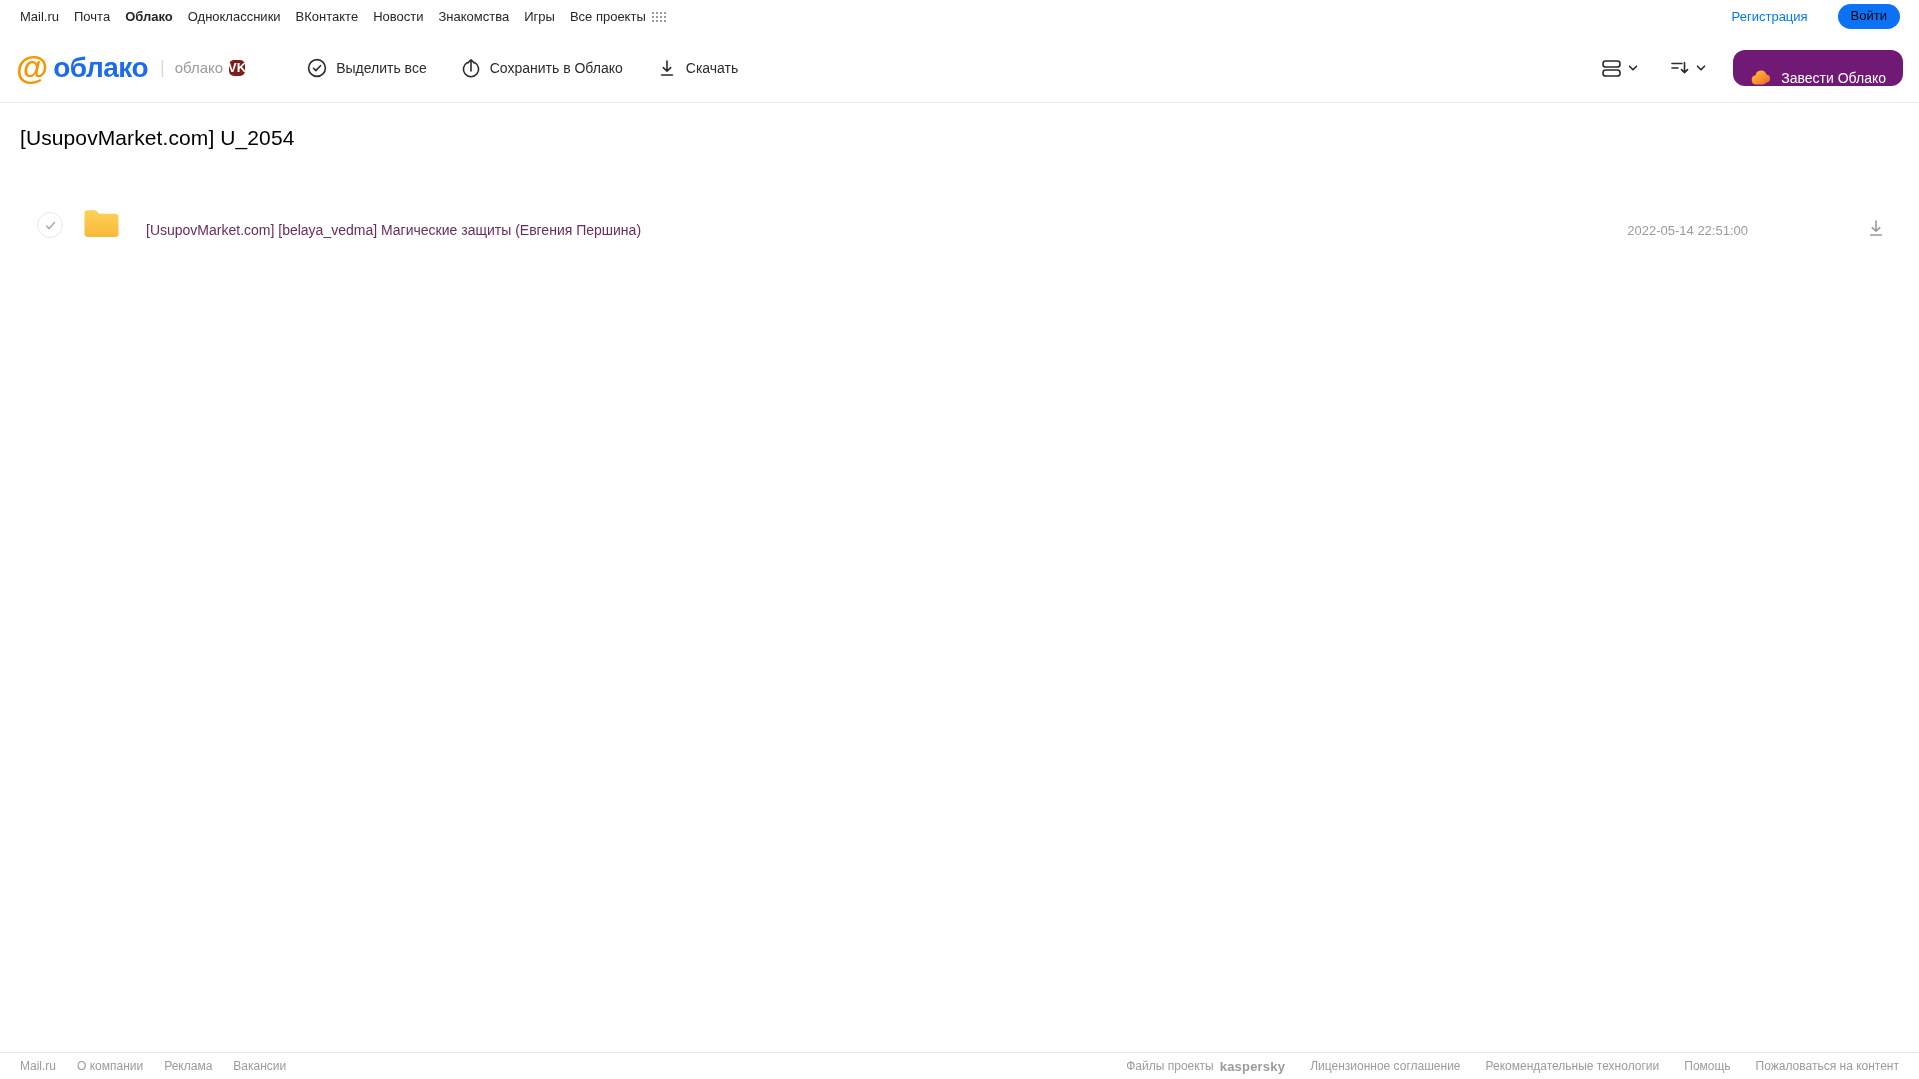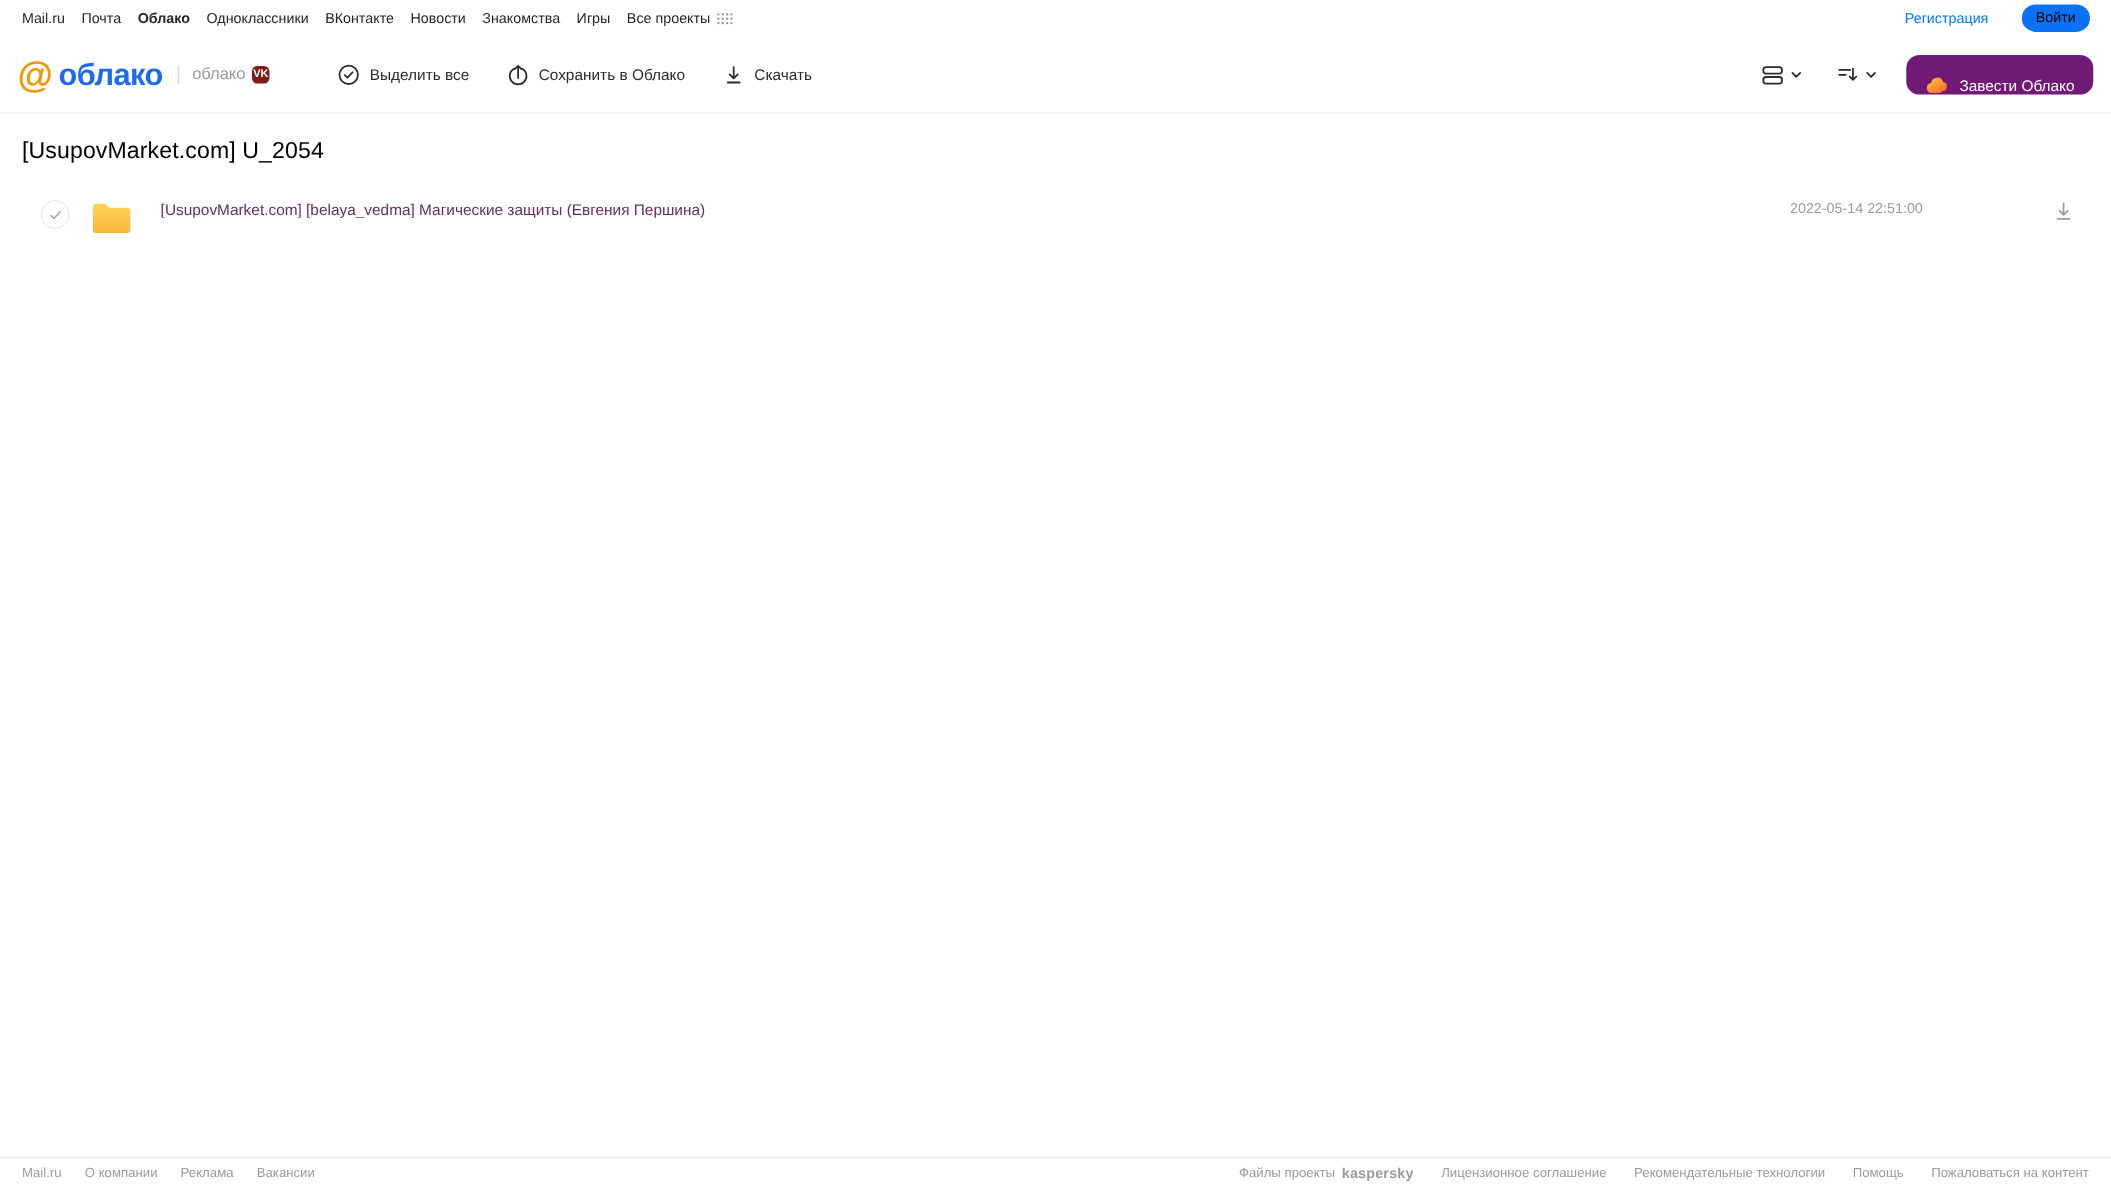--- a/index.html
+++ b/index.html
@@ -47,21 +47,21 @@
   .logo-at {
     color: #F79400; font-weight: 700; font-size: 33px; line-height: 1;
     margin-right: 6px; letter-spacing: -1px;
   }
   .logo-word {
     color: #1b6bf1; font-weight: 700; font-size: 28px; letter-spacing: -0.5px;
   }
   .logo-divider { color: #d9d9d9; font-size: 18px; margin: 0 10px 0 12px; font-weight: 300; }
   .project { color: #9b9b9b; font-size: 15px; display: flex; align-items: center; gap: 6px; }
   .vk-badge {
-    background: #7f1d1d; color: #fff; font-size: 10px; font-weight: 700;
+    background: #7f1d1d; color: #fff; font-size: 13px; font-weight: 700;
     width: 16px; height: 16px; border-radius: 5px;
     display: inline-flex; align-items: center; justify-content: center;
   }
 
   .toolbar-actions { display: flex; align-items: center; gap: 34px; margin-left: 62px; }
   .tool-btn {
     display: flex; align-items: center; gap: 9px;
     background: none; border: none; cursor: pointer;
     font-family: inherit; font-size: 14px; color: #2b2b2b;
   }
@@ -83,21 +83,21 @@
 
   
   .content { padding: 23px 0 0 0; }
   .page-title {
     font-size: 21px; font-weight: 500; color: #000;
     padding-left: 20px; letter-spacing: 0.1px;
   }
   .file-row {
     margin-top: 32px;
     height: 56px;
-    display: flex; align-items: flex-start;
+    display: flex; align-items: flex-end;
     padding: 0 33px 0 37px;
     cursor: pointer;
   }
   .row-check {
     width: 26px; height: 26px; border-radius: 50%;
     border: 1px solid #e8e8e8; background: #fff;
     display: flex; align-items: center; justify-content: center;
     flex: 0 0 auto; margin-right: 19px; cursor: pointer;
   }
   .folder-wrap { flex: 0 0 auto; margin-right: 25px; display: flex; align-items: center; }

